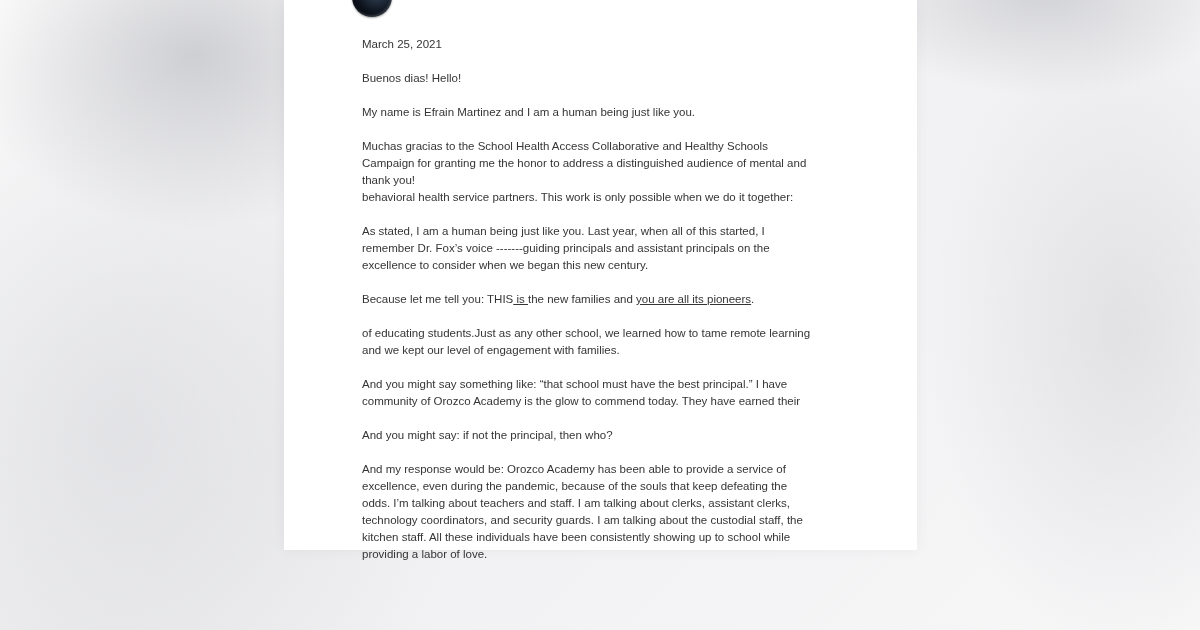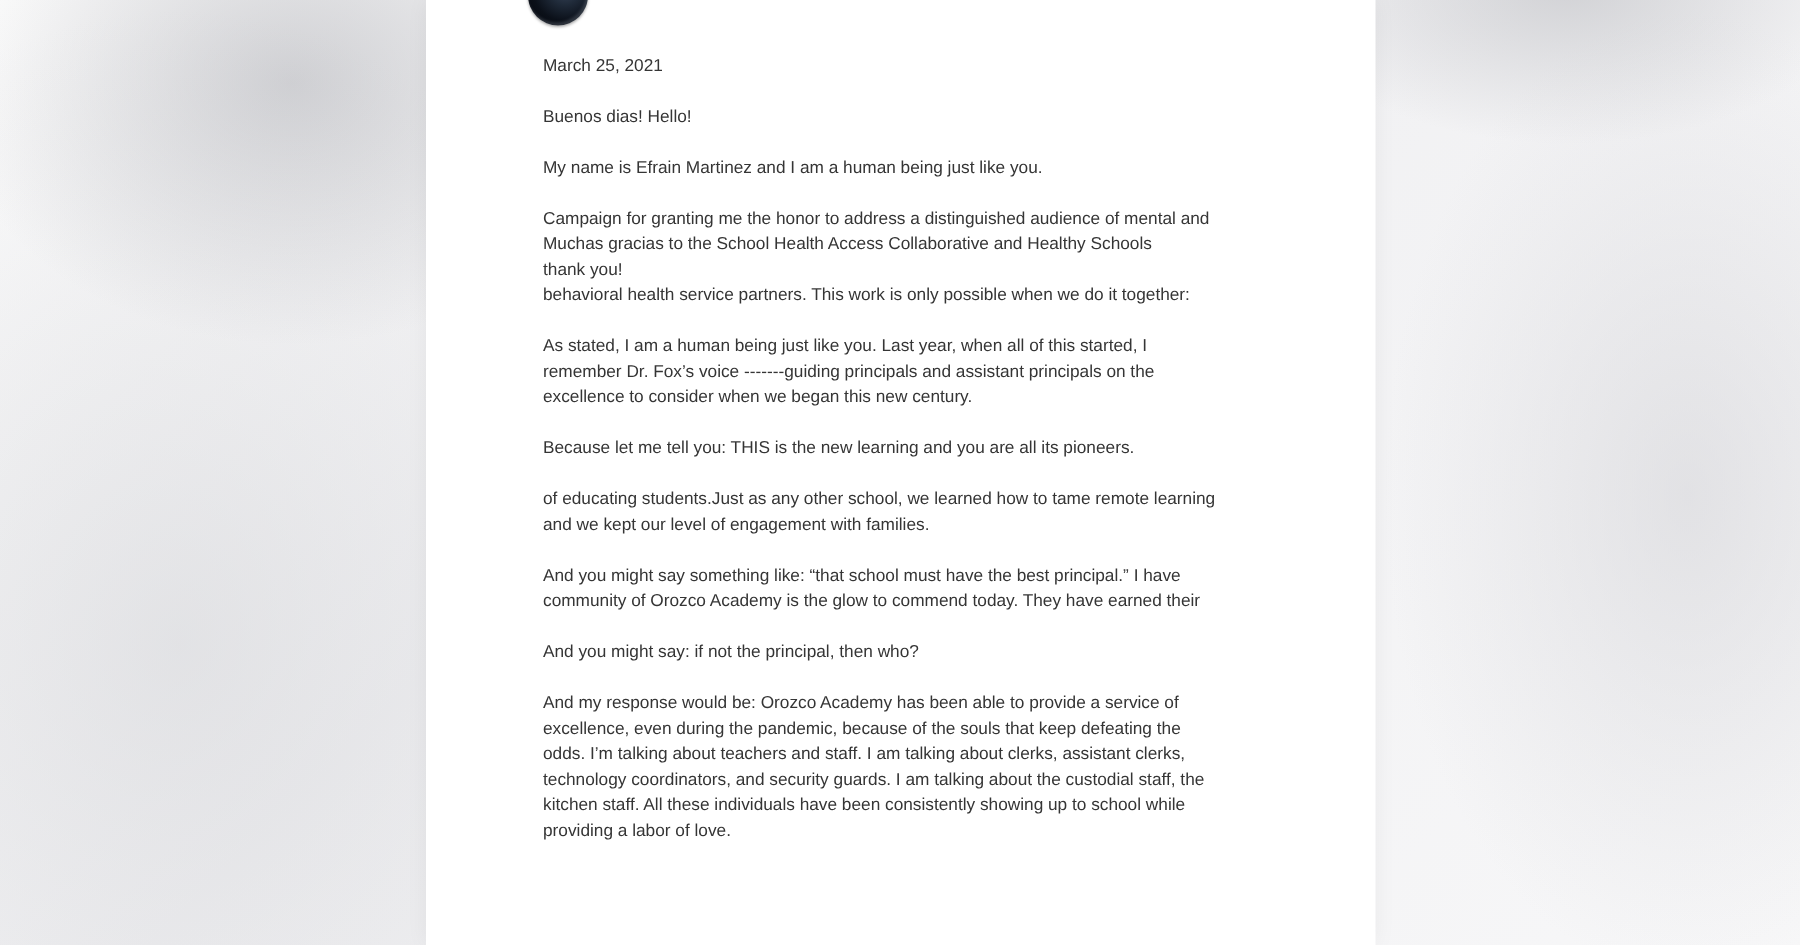--- a/index.html
+++ b/index.html
@@ -18,21 +18,21 @@
     background-image:
       radial-gradient(ellipse 300px 160px at 1045px -8px,  rgba(178,179,184,0.50), rgba(178,179,184,0) 65%),
       radial-gradient(ellipse 270px 430px at 1125px 330px, rgba(213,213,217,0.60), rgba(213,213,217,0) 75%),
       radial-gradient(ellipse 330px 250px at 195px 55px,   rgba(170,171,177,0.52), rgba(170,171,177,0) 70%),
       radial-gradient(ellipse 430px 530px at 120px 430px,  rgba(205,206,210,0.45), rgba(205,206,210,0) 80%),
       linear-gradient(135deg, #fdfdfd 0%, #f0f0f2 40%, #f7f7f8 100%);
   }
   .paper {
     position: absolute;
     left: 284px; top: 0;
-    width: 633px; height: 630px;
+    width: 633px; height: 550px;
     background: #ffffff;
     box-shadow: 0 0 14px rgba(0,0,0,0.05);
   }
   .avatar {
     position: absolute;
     left: 68px; top: -23px;
     width: 40px; height: 40px;
     border-radius: 50%;
     background: radial-gradient(circle at 62% 38%, #39465a 0%, #202b3a 30%, #0b1019 62%, #03050a 100%);
     box-shadow: 0 1px 2px rgba(0,0,0,0.35), inset -1px -2px 2px rgba(195,205,220,0.20);
@@ -43,21 +43,21 @@
     width: 505px;
     font-size: 11.5px;
     line-height: 17px;
     color: #353535;
   }
   .letter p {
     margin: 0 0 17px 0;
     padding: 0;
   }
   .ln { display: block; }
-  .u  { text-underline-offset: 1px; }
+  .u  { text-decoration: underline; text-underline-offset: 1px; }
 </style>
 </head>
 <body>
 
 <div class="backdrop"></div>
 
 <div class="paper">
 
   <div class="avatar"></div>
 
@@ -69,33 +69,33 @@
 
     <p>
       <span class="ln">Buenos dias! Hello!</span>
     </p>
 
     <p>
       <span class="ln">My name is Efrain Martinez and I am a human being just like you.</span>
     </p>
 
     <p>
+      <span class="ln">Muchas gracias to the School Health Access Collaborative and Healthy Schools</span>
       <span class="ln">Campaign for granting me the honor to address a distinguished audience of mental and</span>
-      <span class="ln">Muchas gracias to the School Health Access Collaborative and Healthy Schools</span>
       <span class="ln">thank you!</span>
       <span class="ln">behavioral health service partners. This work is only possible when we do it together:</span>
     </p>
 
     <p>
       <span class="ln">As stated, I am a human being just like you. Last year, when all of this started, I</span>
       <span class="ln">remember Dr. Fox’s voice -------guiding principals and assistant principals on the</span>
       <span class="ln">excellence to consider when we began this new century.</span>
     </p>
 
-    <p><span>Because let me tell you: THIS</span><span class="u"> is </span><span>the new learning and </span><span class="u">you are all its pioneers</span><span>.</span></p>
+    <p><span>Because let me tell you: THIS</span><span class="u"> is </span><span>the new families and </span><span class="u">you are all its pioneers</span><span>.</span></p>
 
     <p>
       <span class="ln">of educating students.Just as any other school, we learned how to tame remote learning</span>
       <span class="ln">and we kept our level of engagement with families.</span>
     </p>
 
     <p>
       <span class="ln">And you might say something like: “that school must have the best principal.” I have</span>
       <span class="ln">community of Orozco Academy is the glow to commend today. They have earned their</span>
     </p>

